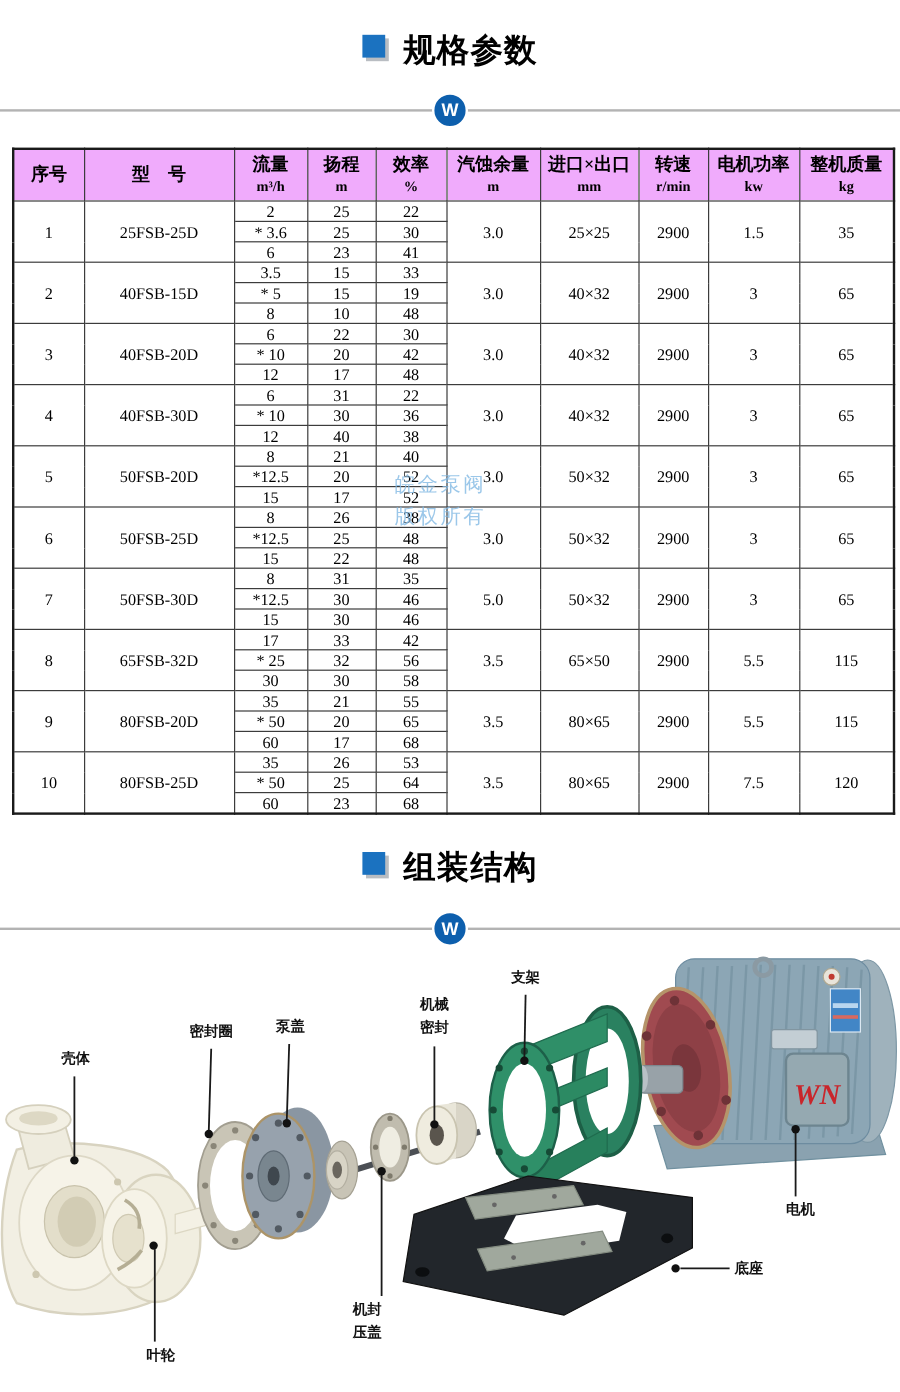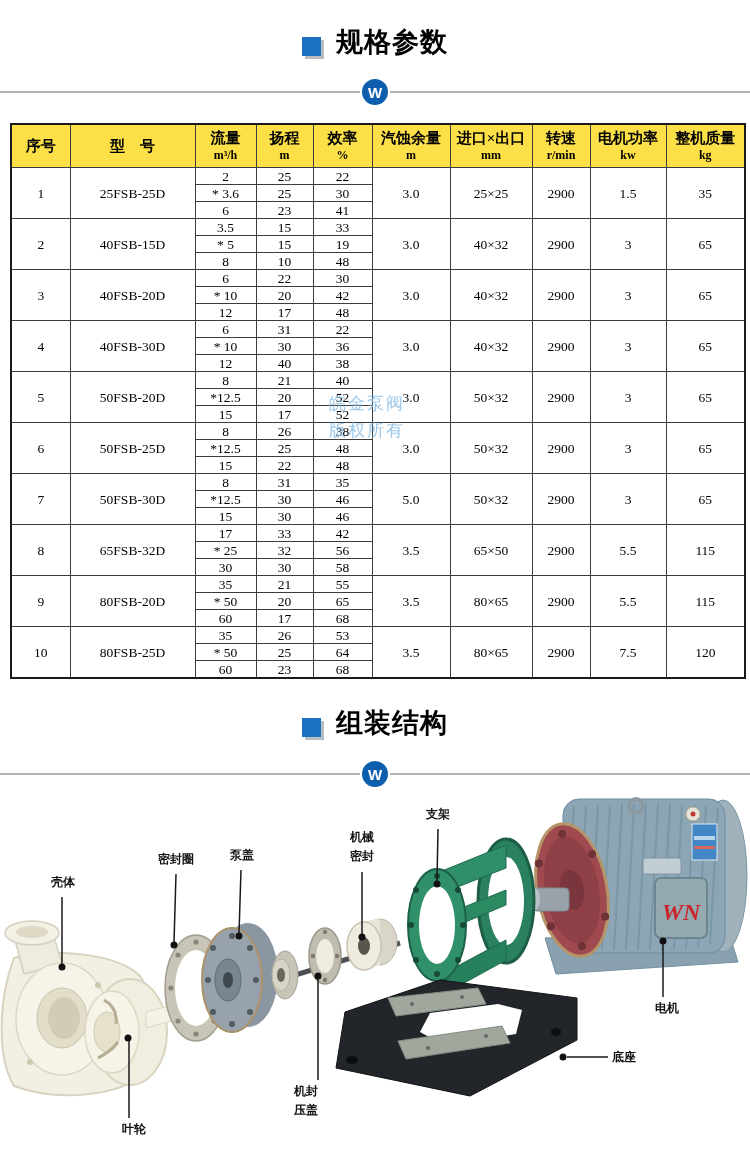--- a/index.html
+++ b/index.html
@@ -2,38 +2,38 @@
 <html><head>
 <meta charset="utf-8">
 <style>
   html,body{margin:0;padding:0;}
   body{
     width:750px;height:1160px;position:relative;background:#ffffff;
     font-family:"Liberation Sans","DejaVu Sans",sans-serif;overflow:hidden;
   }
   
   .section-header{position:absolute;left:50%;transform:translateX(-50%);
-    display:flex;align-items:flex-end;gap:15px;}
+    display:flex;align-items:flex-start;gap:15px;}
   #hdr-specs{top:29px;}
   #hdr-assembly{top:710px;}
   .sq-icon{width:19px;height:19px;background:#1b72c0;box-shadow:3px 3px 0 #b9bdc2;}
   .section-title{font-size:27px;font-weight:bold;color:#000;letter-spacing:1px;line-height:27px;}
   
   .divider{position:absolute;left:0;width:750px;height:2px;background:#b3b3b3;}
   #div1{top:91px;} #div2{top:773px;}
   .w-badge{position:absolute;left:360px;width:30px;height:30px;border-radius:50%;
     background:#0d5fad;border:2px solid #ffffff;box-sizing:border-box;color:#fff;
     font-weight:bold;font-size:15px;display:flex;align-items:center;justify-content:center;z-index:3;}
   #wb1{top:77px;} #wb2{top:759px;}
   
   #spec-table{position:absolute;left:10px;top:123px;width:734px;border-collapse:collapse;
     table-layout:fixed;text-align:center;color:#000;
     font-family:"Liberation Serif","DejaVu Serif",serif;border:2px solid #1a1a1a;}
   #spec-table th,#spec-table td{border:1px solid #3c3c3c;padding:0;overflow:hidden;}
-  #spec-table thead th{background:#fde047;height:42px;vertical-align:middle;}
+  #spec-table thead th{background:#f0abfc;height:42px;vertical-align:middle;}
   .h-label{font-size:15px;font-weight:bold;line-height:19px;}
   .h-unit{font-size:12px;font-weight:bold;line-height:15px;}
   #spec-table tbody td{height:16px;font-size:13.5px;line-height:15px;vertical-align:middle;}
   
   #watermark{position:absolute;left:329px;top:390px;z-index:5;pointer-events:none;
     font-family:"Liberation Serif","DejaVu Serif",serif;font-size:17px;line-height:27px;
     letter-spacing:2px;color:rgba(130,185,228,0.8);}
   
   #diagram{position:absolute;left:0;top:790px;width:750px;height:370px;}
   .part-label{position:absolute;font-size:12px;font-weight:bold;color:#111;

